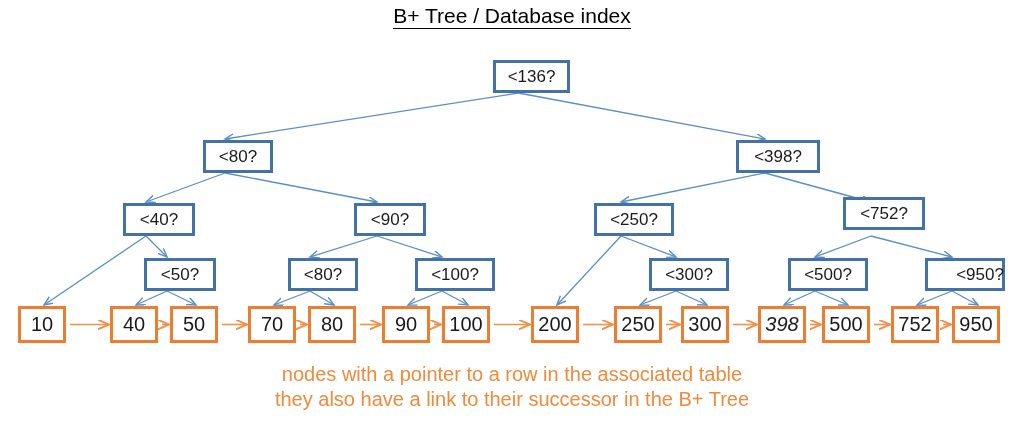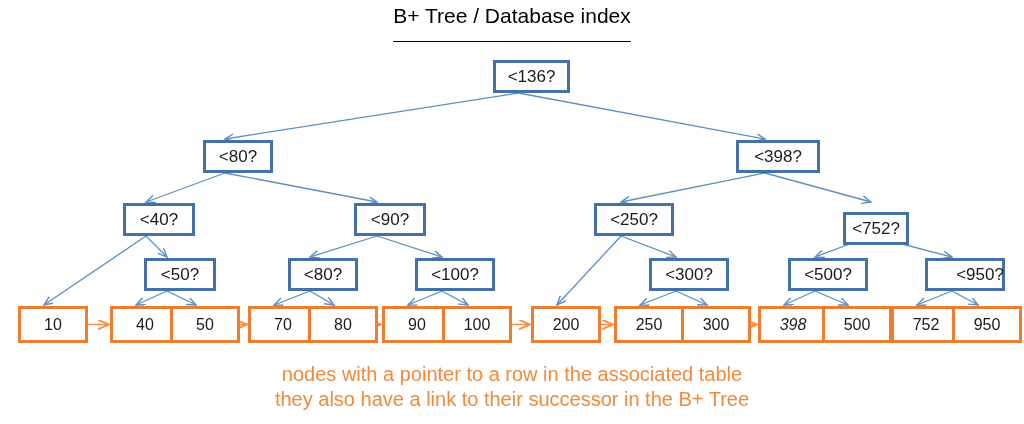--- a/index.html
+++ b/index.html
@@ -28,43 +28,43 @@
     left: 0;
     top: 4px;
     width: 1024px;
     text-align: center;
     font-size: 21px;
     color: #000000;
     letter-spacing: 0px;
   }
   .title span {
     border-bottom: 1px solid #000000;
-    padding-bottom: 14px;
+    padding-bottom: 1px;
   }
   .node {
     position: absolute;
     box-sizing: border-box;
     display: flex;
     align-items: center;
     justify-content: center;
     background: #ffffff;
     font-size: 17px;
     color: #1a1a1a;
     z-index: 3;
   }
   .decision {
     border: 3px solid #4472a8;
     height: 33px;
     margin-left: 13px;
   }
   .leaf {
     border: 3px solid #ED7D31;
     height: 37px;
-    width: 70px;
-    font-size: 16px;
+    width: 48px;
+    font-size: 20px;
   }
   .decision-label {
     position: absolute;
     color: #4a7ebb;
     font-size: 21px;
     z-index: 4;
     white-space: nowrap;
   }
   .caption {
     position: absolute;
@@ -152,21 +152,21 @@
       </div>
       <div class="node decision" style="left: 110px; top: 203px; width: 72px;">
         <span>&lt;40?</span>
       </div>
       <div class="node decision" style="left: 341px; top: 203px; width: 72px;">
         <span>&lt;90?</span>
       </div>
       <div class="node decision" style="left: 581px; top: 203px; width: 80px;">
         <span>&lt;250?</span>
       </div>
-      <div class="node decision" style="left: 830px; top: 212px; width: 66px;">
+      <div class="node decision" style="left: 830px; top: 197px; width: 82px;">
         <span>&lt;752?</span>
       </div>
       <div class="node decision" style="left: 131px; top: 258px; width: 72px;">
         <span>&lt;50?</span>
       </div>
       <div class="node decision" style="left: 275px; top: 258px; width: 70px;">
         <span>&lt;80?</span>
       </div>
       <div class="node decision" style="left: 402px; top: 258px; width: 80px;">
         <span>&lt;100?</span>

